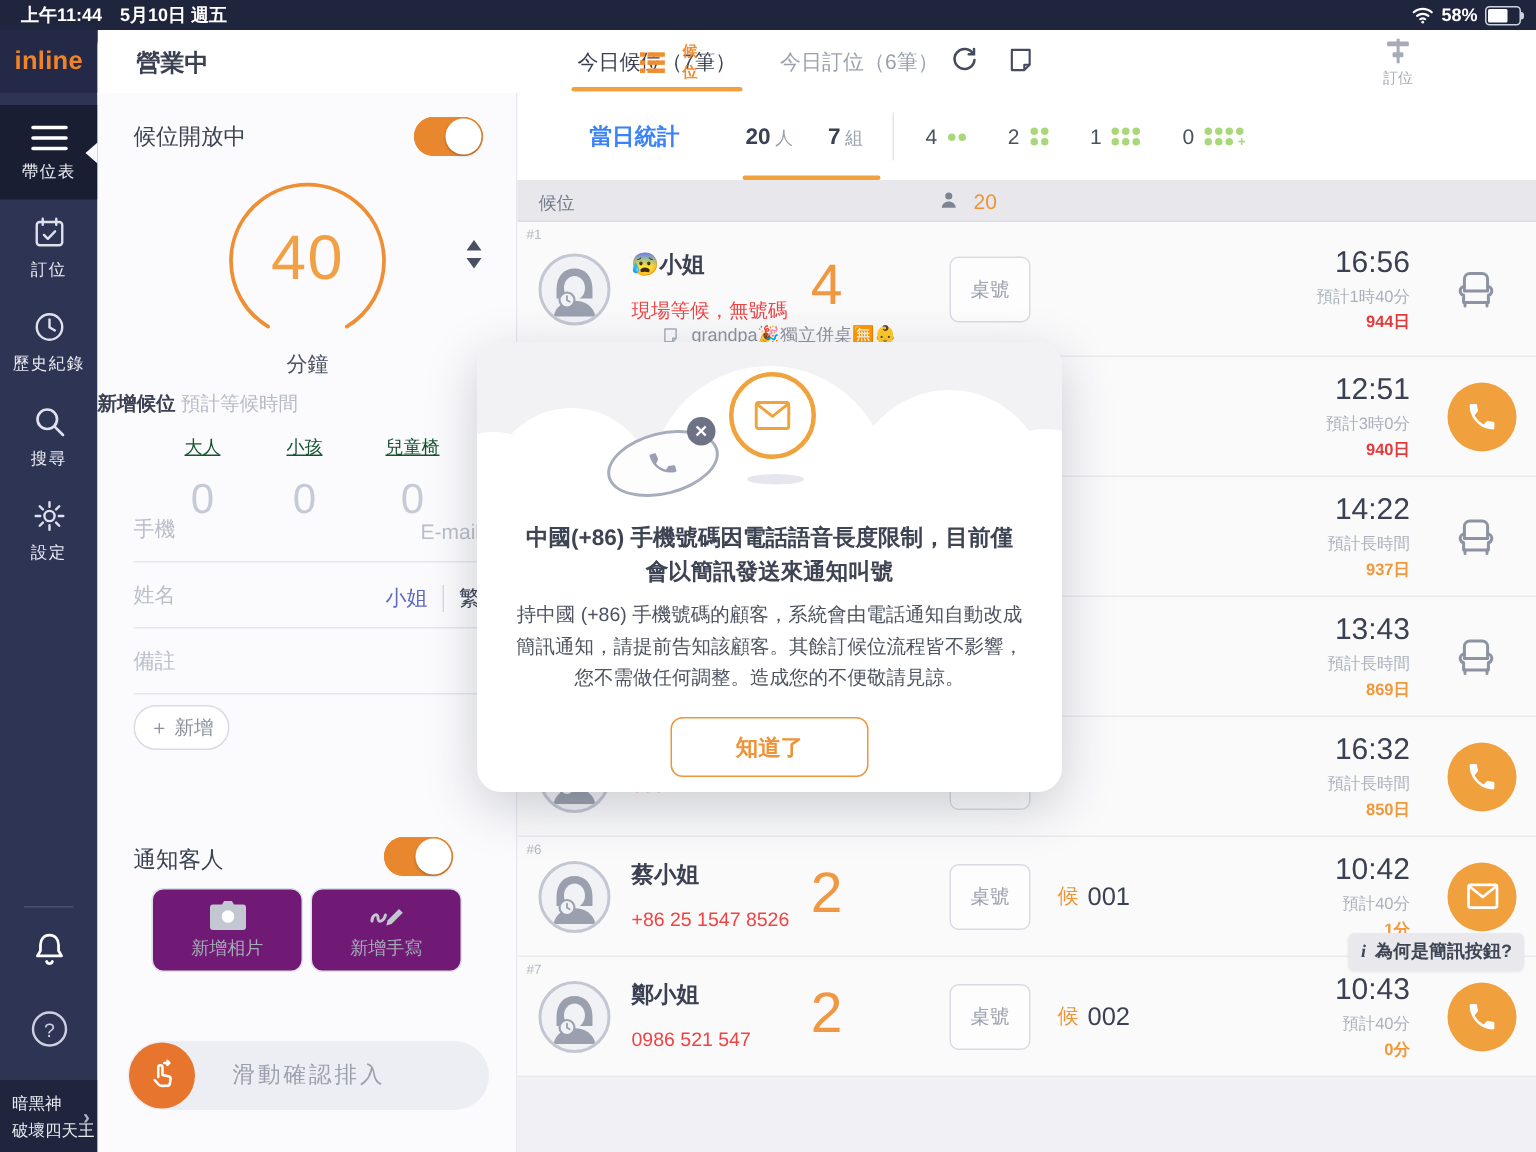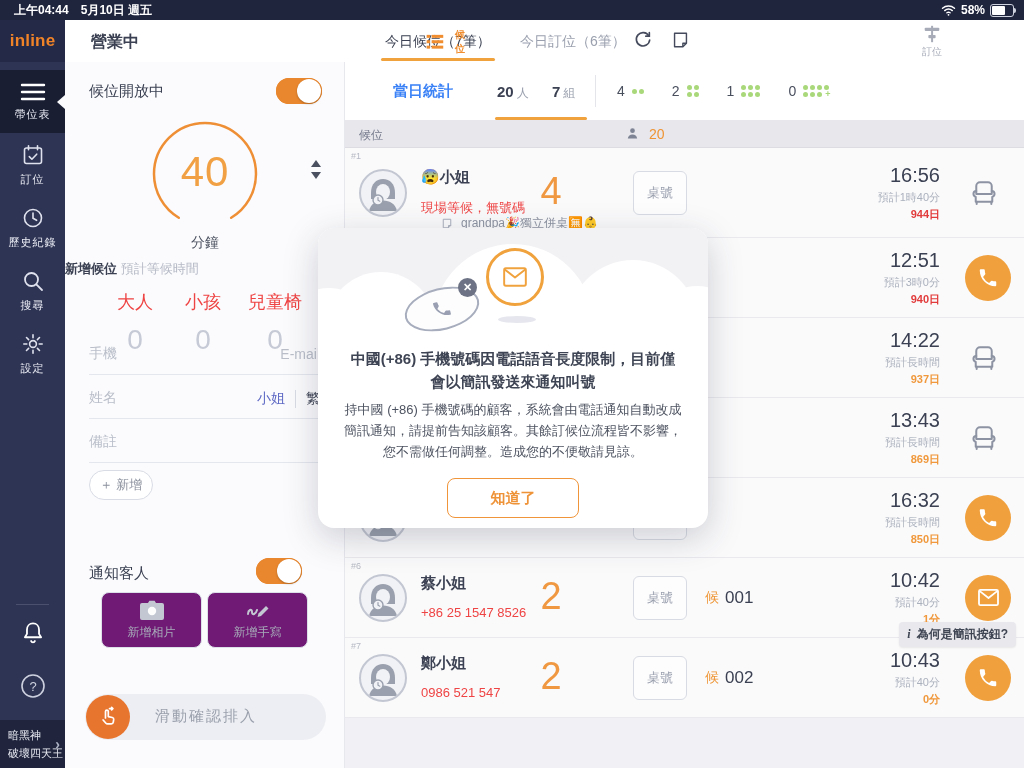--- a/index.html
+++ b/index.html
@@ -55,21 +55,21 @@
   .circle-wrap{position:absolute;left:86px;top:58px;width:108px;height:108px;}
   .circle-wrap .num{position:absolute;left:0;top:28px;width:108px;text-align:center;font-size:42px;font-weight:400;color:#f1a143;letter-spacing:1px;}
   .stepper{position:absolute;left:246px;top:98px;display:flex;flex-direction:column;gap:5px;cursor:pointer;}
   .tri-up{width:0;height:0;border-left:5px solid transparent;border-right:5px solid transparent;border-bottom:7px solid #4a5060;}
   .tri-down{width:0;height:0;border-left:5px solid transparent;border-right:5px solid transparent;border-top:7px solid #4a5060;}
   .p-min{position:absolute;left:0;top:172px;width:280px;text-align:center;font-size:14px;color:#4b5160;}
   .p-addline{position:absolute;left:0;top:198px;width:280px;font-size:13px;}
   .p-addline .b{color:#3b4152;font-weight:bold;}
   .p-addline .g{color:#b6bac6;}
   .counter{position:absolute;width:64px;text-align:center;top:228px;}
-  .counter .cl{font-size:18px;color:#ef4444;}
+  .counter .cl{font-size:12px;color:#14532d;text-decoration:underline;}
   .counter .cv{font-size:28px;color:#c6cad6;margin-top:10px;}
   .c0{left:38px}.c1{left:106px}.c2{left:178px}
   .fieldrow{position:absolute;left:24px;right:24px;height:30px;border-bottom:1px solid #e5e7ee;}
   .fr1{top:282px}.fr2{top:326px}.fr3{top:370px}
   .fieldrow input{border:0;outline:0;background:transparent;font-size:14px;color:#3b4152;font-family:inherit;width:110px;padding:0;}
   .fieldrow input::placeholder{color:#b9bec9;}
   .fr-right{position:absolute;right:0;top:2px;display:flex;align-items:center;gap:10px;font-size:14px;}
   .fr1 .email{ text-align:right;color:#3b4152;}
   .honor{color:#5d68c4;cursor:pointer;}
   .vd{width:1px;height:18px;background:#d9dce4;}
@@ -161,21 +161,21 @@
          color:#ef9338;font-size:15px;font-weight:bold;font-family:inherit;cursor:pointer;}
   svg{display:block;}
 </style>
 </head>
 <body>
 
 <div class="app">
 
   <div class="statusbar">
     <div class="sb-left">
-      <span>上午04:44</span>
+      <span>上午11:44</span>
       <span>5月10日 週五</span>
     </div>
     <div class="sb-right">
       <span>
         <svg width="15" height="12" viewBox="0 0 24 20" fill="none" stroke="#fff" stroke-width="2.4" stroke-linecap="round">
           <path d="M2 7a15 15 0 0 1 20 0"></path>
             <path d="M5.7 11a10 10 0 0 1 12.6 0"></path>
             <path d="M9.3 14.6a5 5 0 0 1 5.4 0"></path>
             <circle cx="12" cy="18" r="1.5" fill="#fff" stroke="none"></circle>
         </svg>

